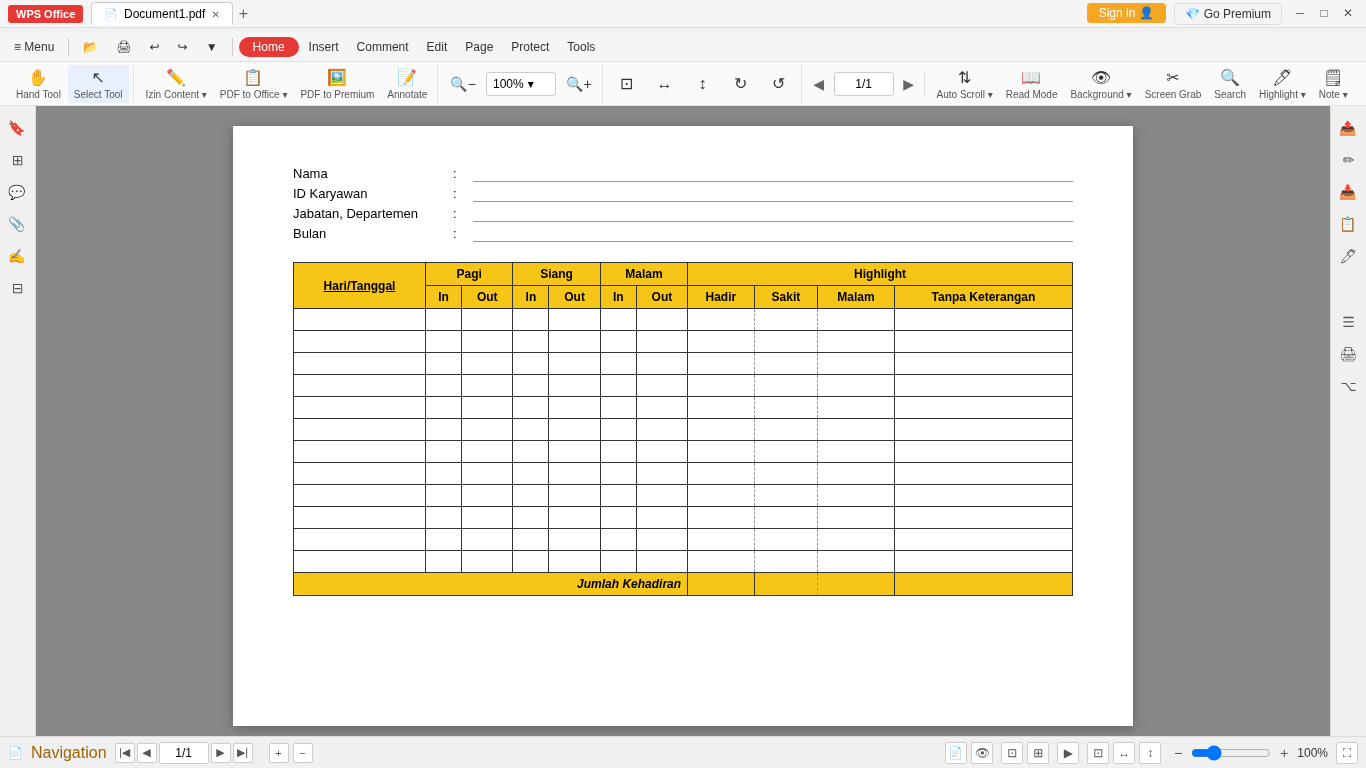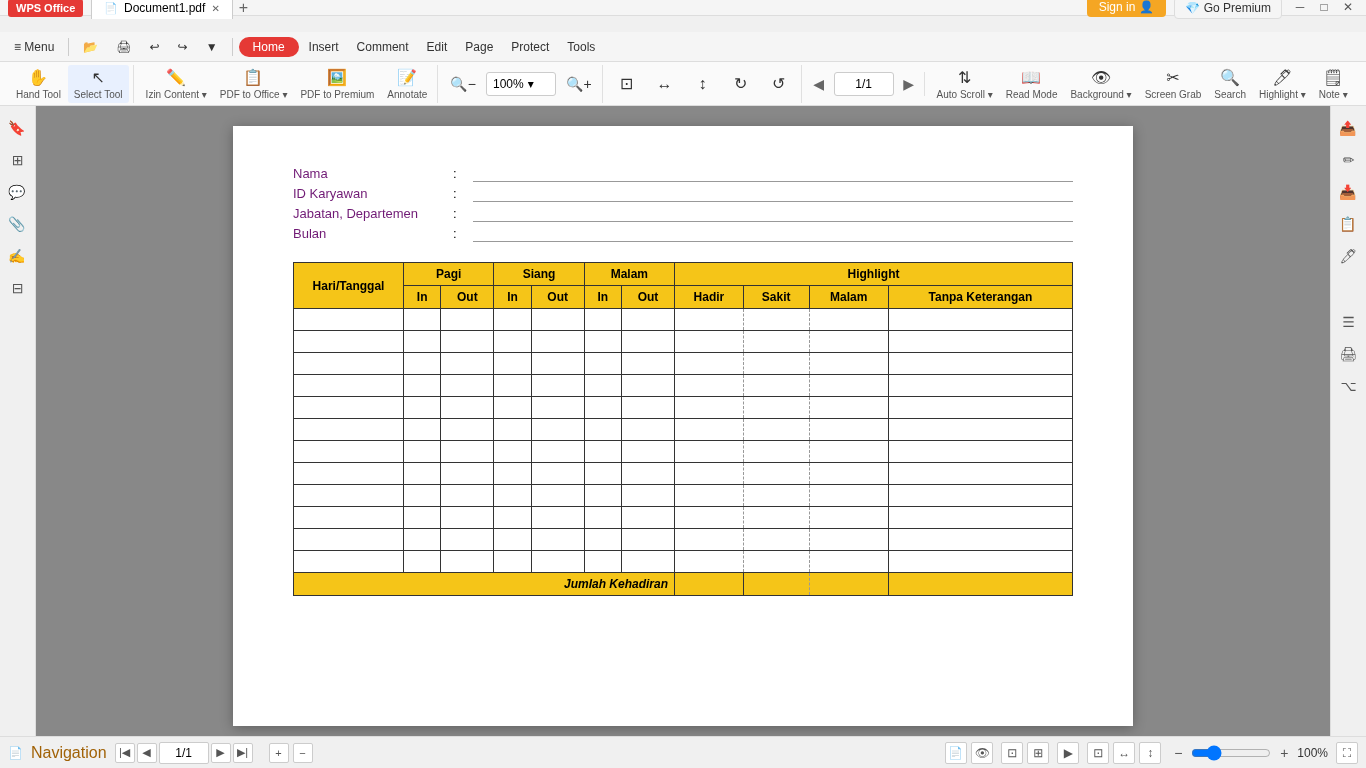--- a/index.html
+++ b/index.html
@@ -1,20 +1,20 @@
 <!DOCTYPE html>
 <html><head>
   <meta charset="utf-8">
   <style>
     * { margin: 0; padding: 0; box-sizing: border-box; }
     body { font-family: 'Segoe UI', Arial, sans-serif; background: #f0f0f0; width: 1366px; height: 768px; overflow: hidden; user-select: none; }
 
     
     .title-bar {
-      display: flex; align-items: center; background: #f5f5f5; height: 16px;
+      display: flex; align-items: center; background: #f5f5f5; height: 28px;
       border-bottom: 1px solid #ddd; padding: 4px 8px; 
     }
     .title-bar-left { display: flex; align-items: center; gap: 0; }
     .wps-logo { background: #e53935; color: #fff; font-size: 11px; font-weight: bold; padding: 3px 8px; border-radius: 3px; margin-right: 8px; }
     .tab { display: flex; align-items: center; background: #fff; border: 1px solid #ccc; border-bottom: none; padding: 4px 12px; font-size: 12px; gap: 6px; border-radius: 4px 4px 0 0; }
     .tab-close { font-size: 10px; color: #666; cursor: pointer; }
     .tab-add { font-size: 16px; color: #666; padding: 0 6px; cursor: pointer; }
     .title-bar-right { margin-left: auto; display: flex; align-items: flex-start; gap: 8px; }
     .sign-in-btn { background: #f5a623; color: #fff; border: none; border-radius: 4px; padding: 3px 12px; font-size: 12px; display: flex; align-items: center; gap: 4px; cursor: pointer; }
     .go-premium-btn { background: #f5f5f5; border: 1px solid #ddd; border-radius: 4px; padding: 3px 10px; font-size: 12px; color: #333; cursor: pointer; }
@@ -77,32 +77,32 @@
     .v-scrollbar-thumb { width: 10px; height: 40px; background: #b0b0b0; border-radius: 3px; margin: 2px 1px; cursor: pointer; }
 
     
     .pdf-page {
       background: #fff; width: 900px; min-height: 600px; box-shadow: 0 2px 12px rgba(0,0,0,0.3);
       padding: 40px 60px 40px 60px; font-family: Arial, sans-serif;
     }
     .pdf-title { text-align: center; font-weight: bold; font-size: 18px; margin-bottom: 24px; color: #000; }
     .pdf-fields { margin-bottom: 20px; }
     .pdf-field-row { display: flex; align-items: baseline; margin-bottom: 4px; font-size: 13px; }
-    .pdf-field-label { width: 160px; color: #701a75; }
+    .pdf-field-label { width: 160px; color: #000000; }
     .pdf-field-colon { width: 20px; color: #000; }
     .pdf-field-value { flex: 1; border-bottom: 1px solid #999; min-width: 200px; }
 
     
     .attendance-table { border-collapse: collapse; width: 100%; font-size: 12px; }
     .attendance-table th, .attendance-table td {
       border: 1px solid #333; padding: 4px 6px; text-align: center; vertical-align: middle;
     }
     .attendance-table .header-row th { background: #f5c518; color: #000; font-weight: bold; }
     .attendance-table .subheader-row th { background: #f5c518; color: #000; font-weight: bold; }
-    .attendance-table .hari-tanggal { background: #f5c518; color: #000; font-weight: bold; vertical-align: middle; width: 110px; }
+    .attendance-table .hari-tanggal { background: #f5c518; color: #000; font-weight: bold; vertical-align: middle; width: 132px; text-decoration: underline; }
     .attendance-table .data-row td { height: 22px; background: #fff; }
     .attendance-table .jumlah-row td { background: #f5c518; font-weight: bold; font-style: italic; }
 
     
     .bottom-bar {
       position: absolute; bottom: 0; left: 0; right: 0; height: 32px;
       background: #f0f0f0; border-top: 1px solid #ddd; display: flex; align-items: center; padding: 0 8px; gap: 8px; font-size: 12px;
     }
     .nav-label { color: #a16207; font-size: 16px; display: flex; align-items: center; gap: 4px; }
     .bottom-nav-btns { display: flex; align-items: center; gap: 2px; }

